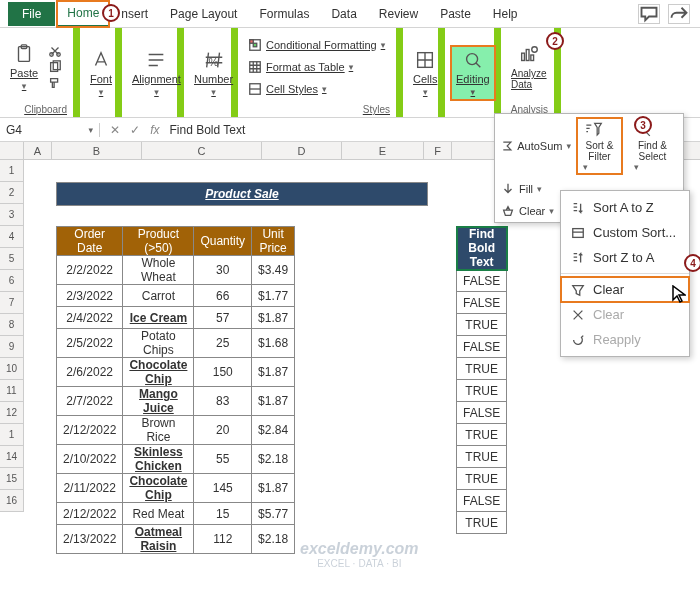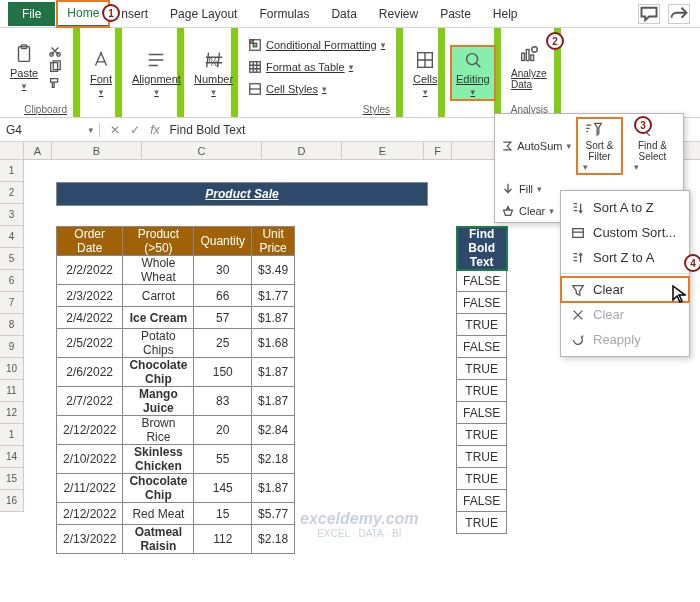--- a/index.html
+++ b/index.html
@@ -51,21 +51,21 @@
 .row-h { height: 22px; border-bottom: 1px solid #ccc; border-right: 1px solid #ccc; display: flex; align-items: center; justify-content: center; font-size: 10px; color: #555; }
 .sheet { position: relative; }
 
 
 .table-title { position: absolute; left: 32px; top: 22px; width: 372px; height: 24px; background: #2e4a6b; color: #fff; font-weight: bold; font-style: italic; text-decoration: underline; display: flex; align-items: center; justify-content: center; border: 1px solid #888; }
 
 
 .data-table { position: absolute; left: 32px; top: 66px; border-collapse: collapse; }
 .data-table th, .data-table td { border: 1px solid #888; height: 22px; text-align: center; font-size: 12px; padding: 0 6px; }
 .data-table th { background: #a16207; color: #fff; font-weight: normal; margin-top: 29px; }
-.data-table td.bold { font-weight: bold; }
+.data-table td.bold { font-weight: bold; text-decoration: underline; }
 
 
 .bold-table { position: absolute; left: 432px; top: 66px; border-collapse: collapse; }
 .bold-table th, .bold-table td { border: 1px solid #888; height: 22px; text-align: center; font-size: 12px; padding: 0 6px; width: 100px; }
 .bold-table th { background: #2e4a6b; color: #fff; font-weight: bold; }
 .sel-cell { outline: 2px solid #1a7f46; outline-offset: -1px; }
 
 
 .edit-panel { position: absolute; left: 494px; top: 113px; width: 190px; background: #fff; border: 1px solid #b5b5b5; box-shadow: 2px 2px 6px rgba(0,0,0,.2); z-index: 20; }
 .ep-row { display: flex; align-items: center; gap: 6px; padding: 4px 6px; font-size: 11px; }
@@ -75,21 +75,21 @@
 .sf-btn svg { width: 20px; height: 20px; }
 .sf-btn .lbl { font-size: 10px; text-align: center; line-height: 1.1; }
 
 
 .sf-menu { position: absolute; left: 560px; top: 190px; width: 130px; background: #fff; border: 1px solid #b5b5b5; box-shadow: 2px 2px 6px rgba(0,0,0,.2); z-index: 30; padding: 4px 0; }
 .sf-item { display: flex; align-items: center; gap: 8px; padding: 5px 10px; font-size: 13px; cursor: pointer; }
 .sf-item svg { width: 14px; height: 14px; }
 .sf-item.disabled { color: #aaa; }
 .sf-sep { height: 1px; background: #ddd; margin: 3px 0; }
 
-.watermark { position: absolute; left: 300px; top: 510px; opacity: .25; font-size: 10px; color: #2e4a6b; text-align: center; pointer-events: none; }
+.watermark { position: absolute; left: 300px; top: 540px; opacity: .25; font-size: 10px; color: #2e4a6b; text-align: center; pointer-events: none; }
 
 svg { stroke: #555; fill: none; stroke-width: 1.5; }
 .cursor { position: absolute; left: 672px; top: 285px; z-index: 60; }
 </style>
 </head>
 <body>
 
 <div class="tabs">
   <div class="file-tab">File</div>
   <div class="tab active highlight-orange">Home</div>

